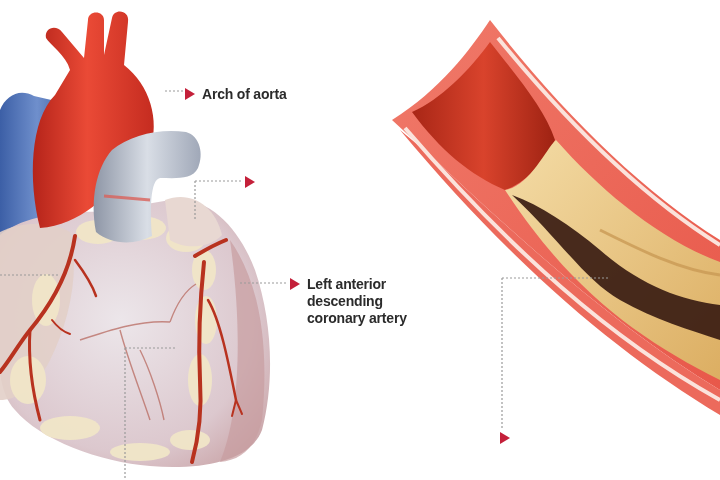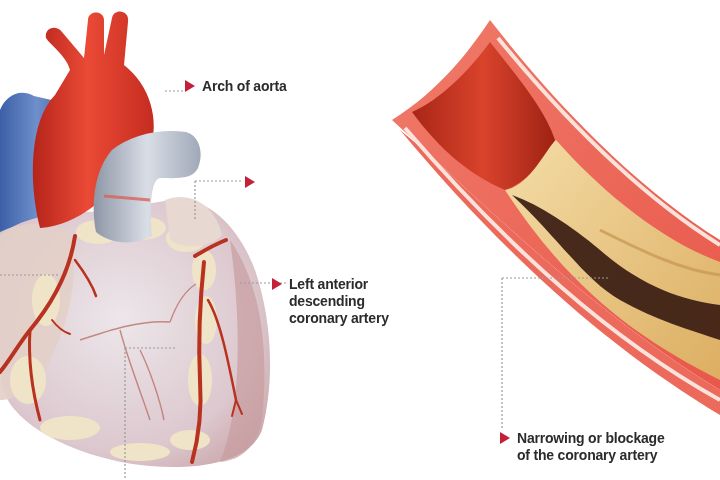--- a/index.html
+++ b/index.html
@@ -119,27 +119,26 @@
   <g stroke="#9a9a9a" stroke-width="1.2" stroke-dasharray="2,2" fill="none">
     <path d="M165,91 L183,91"></path>
     <path d="M195,181 L243,181 M195,181 L195,220"></path>
     <path d="M240,283 L288,283"></path>
     <path d="M0,275 L60,275"></path>
     <path d="M125,348 L175,348 M125,348 L125,480"></path>
     <path d="M502,278 L610,278 M502,278 L502,430"></path>
   </g>
 </svg>
 
-<div class="label" style="left:185px; top:78px;">
+<div class="label" style="left:185px; top:86px;">
   <span class="arrow"></span><span class="txt">Arch of aorta</span>
 </div>
 <div class="label" style="left:245px; top:174px;">
   <span class="arrow"></span>
 </div>
-<div class="label" style="left:272px; top:276px;">
+<div class="label" style="left:290px; top:276px;">
   <span class="arrow"></span><span class="txt">Left anterior
 descending
 coronary artery</span>
 </div>
 <div class="label" style="left:500px; top:430px;">
-  <span class="arrow"></span><span class="txt">Narrowing or blockage
-of the coronary artery</span>
+  <span class="arrow"></span>
 </div>
 
 </body></html>

